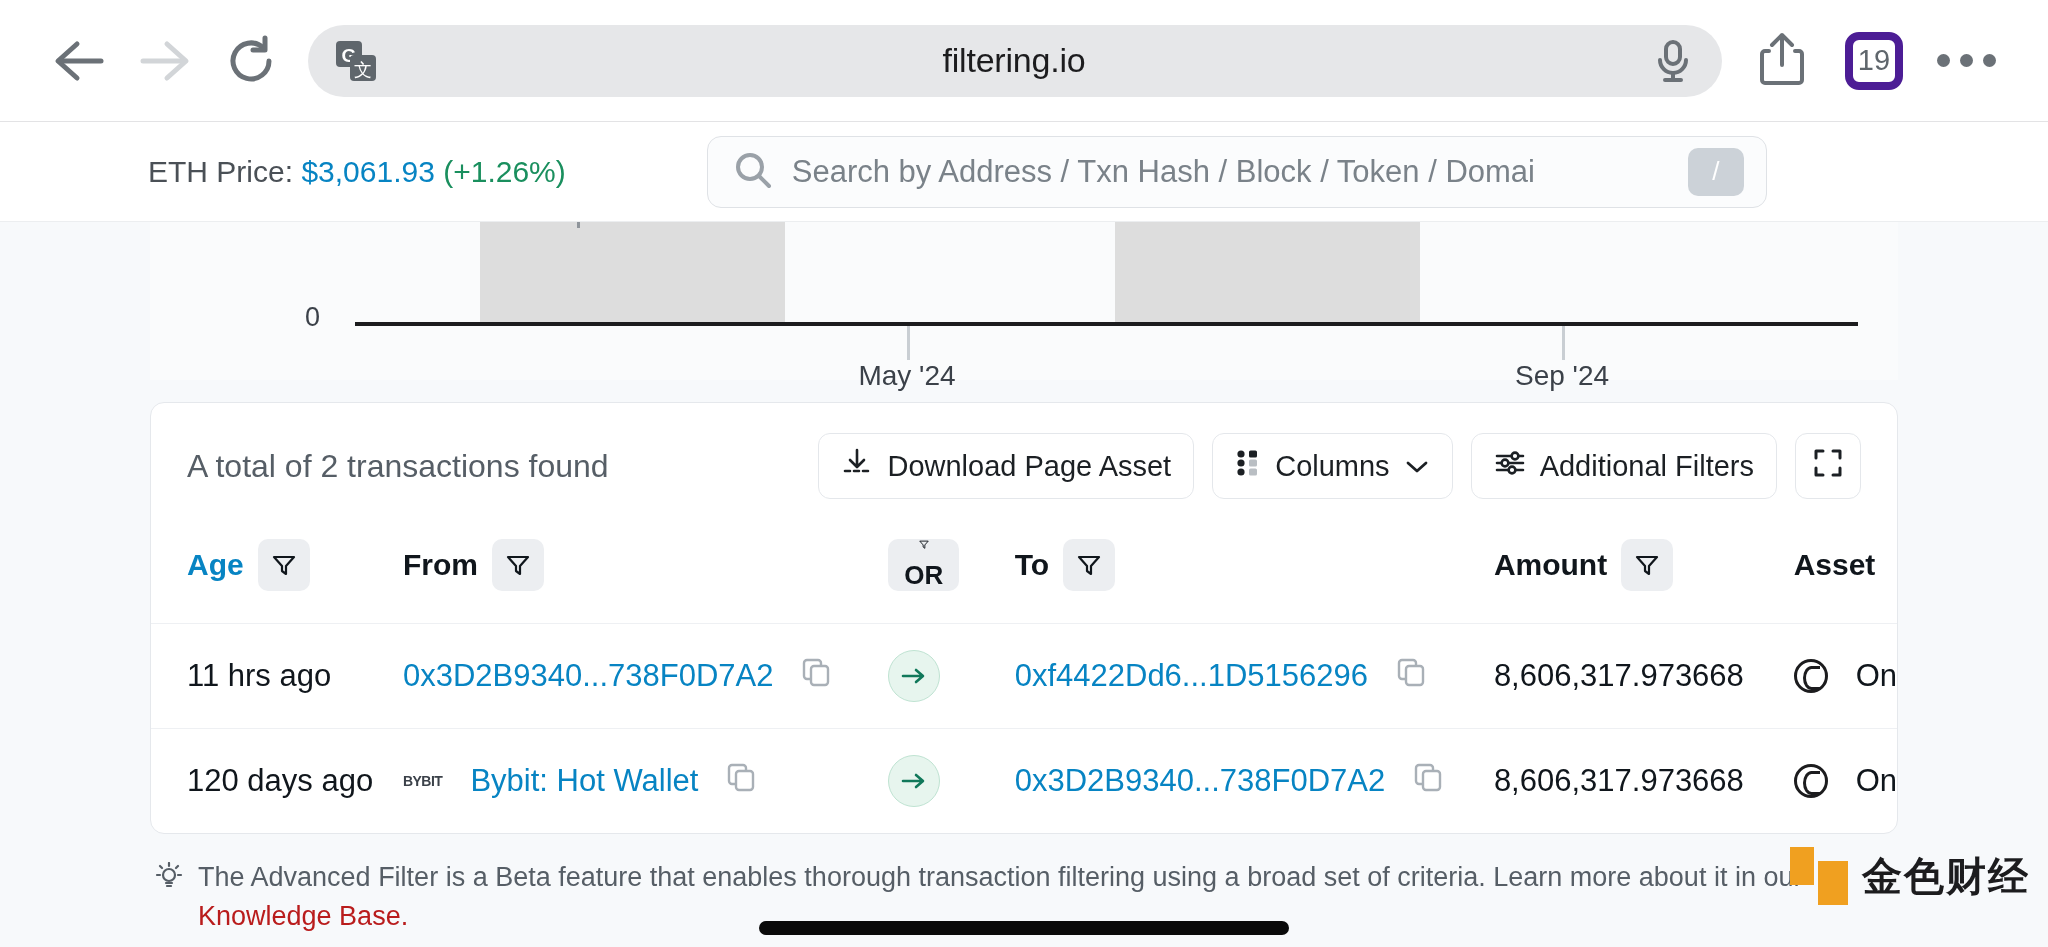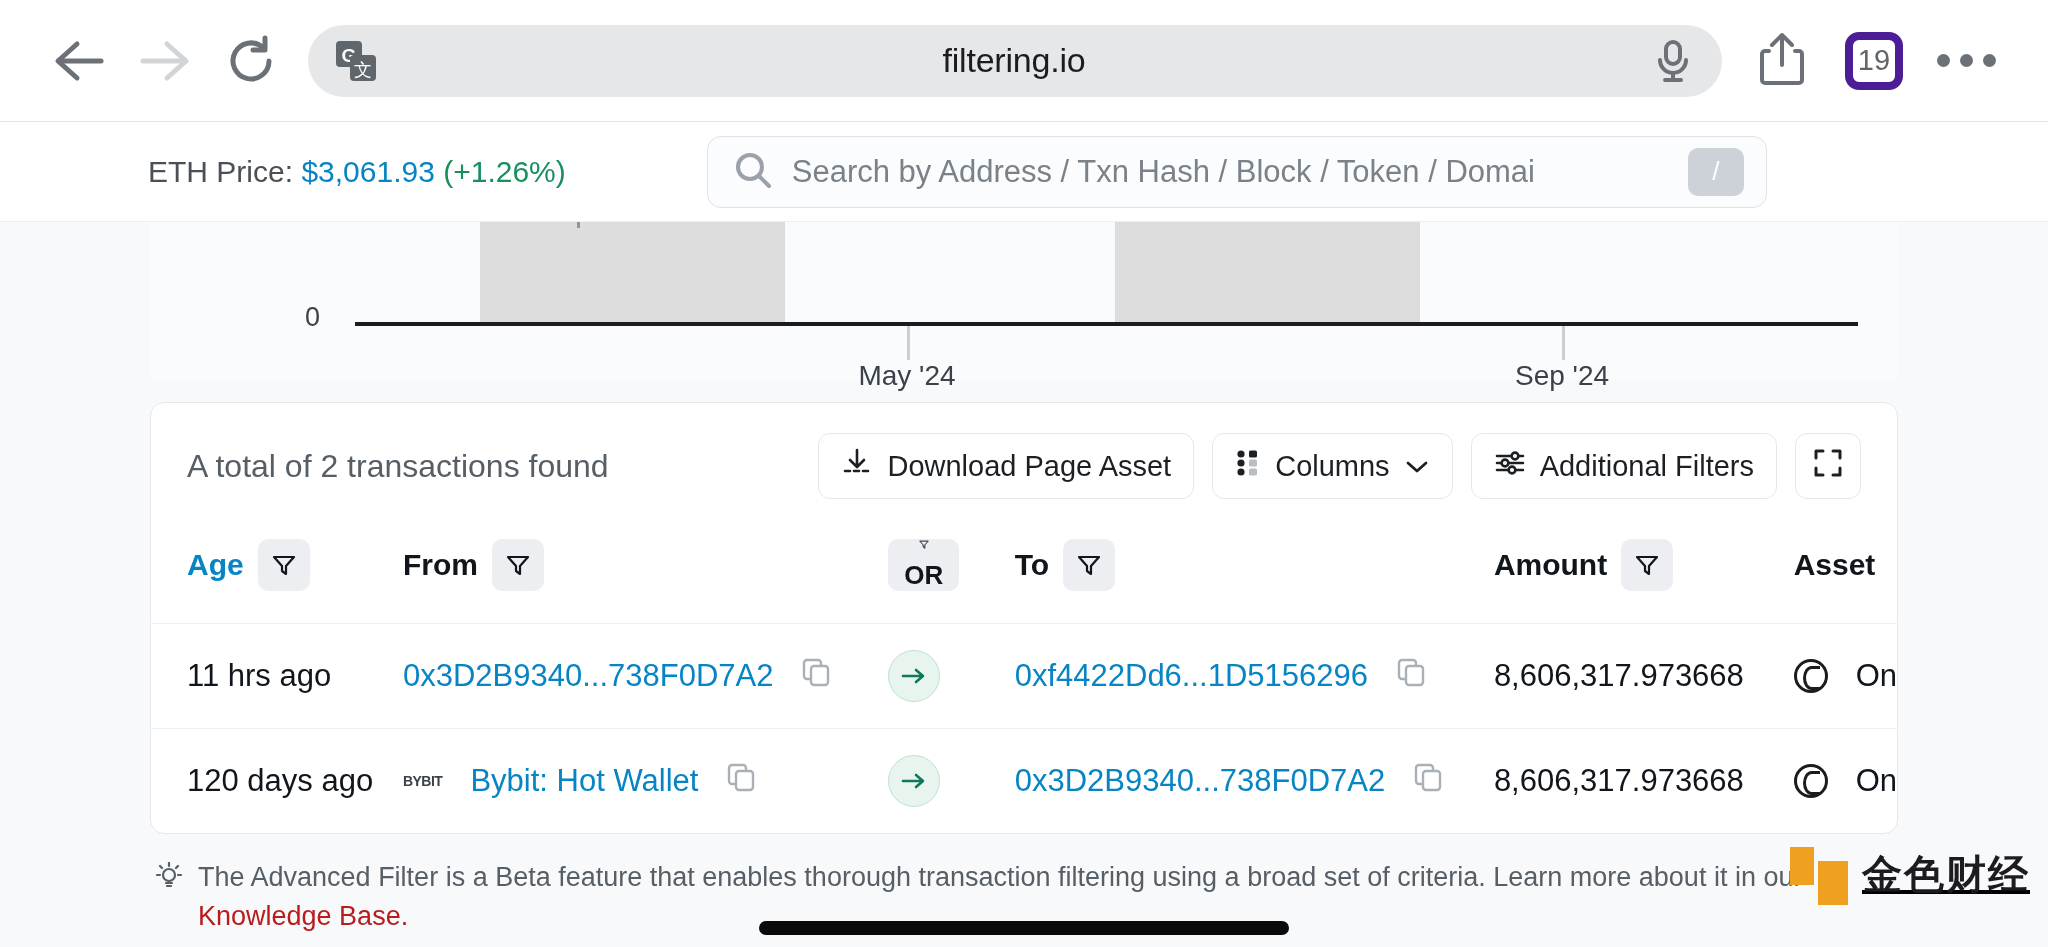--- a/index.html
+++ b/index.html
@@ -261,23 +261,22 @@
     color: #565e66;
     line-height: 1.45;
   }
   .note .lnk { color: #b91c1c; }
   .bulb { flex: 0 0 auto; padding-top: 4px; }
 
   
   .watermark {
     position: absolute;
     right: 18px; bottom: 42px;
-    display: flex; align-items: flex-start; gap: 14px;
+    display: flex; align-items: center; gap: 14px;
     z-index: 5;
-    text-decoration: underline;
   }
   .wm-mark { width: 58px; height: 58px; position: relative; }
   .wm-mark .sq1 { position: absolute; left: 0; top: 0; width: 24px; height: 38px; background: #f0a020; }
   .wm-mark .sq2 { position: absolute; left: 28px; top: 14px; width: 30px; height: 44px; background: #f0a020; }
   .wm-text { font-size: 40px; color: #1c1c1e; font-weight: bold; letter-spacing: 2px; }
 
   
   .home-ind {
     position: absolute;
     left: 50%; transform: translateX(-50%);

